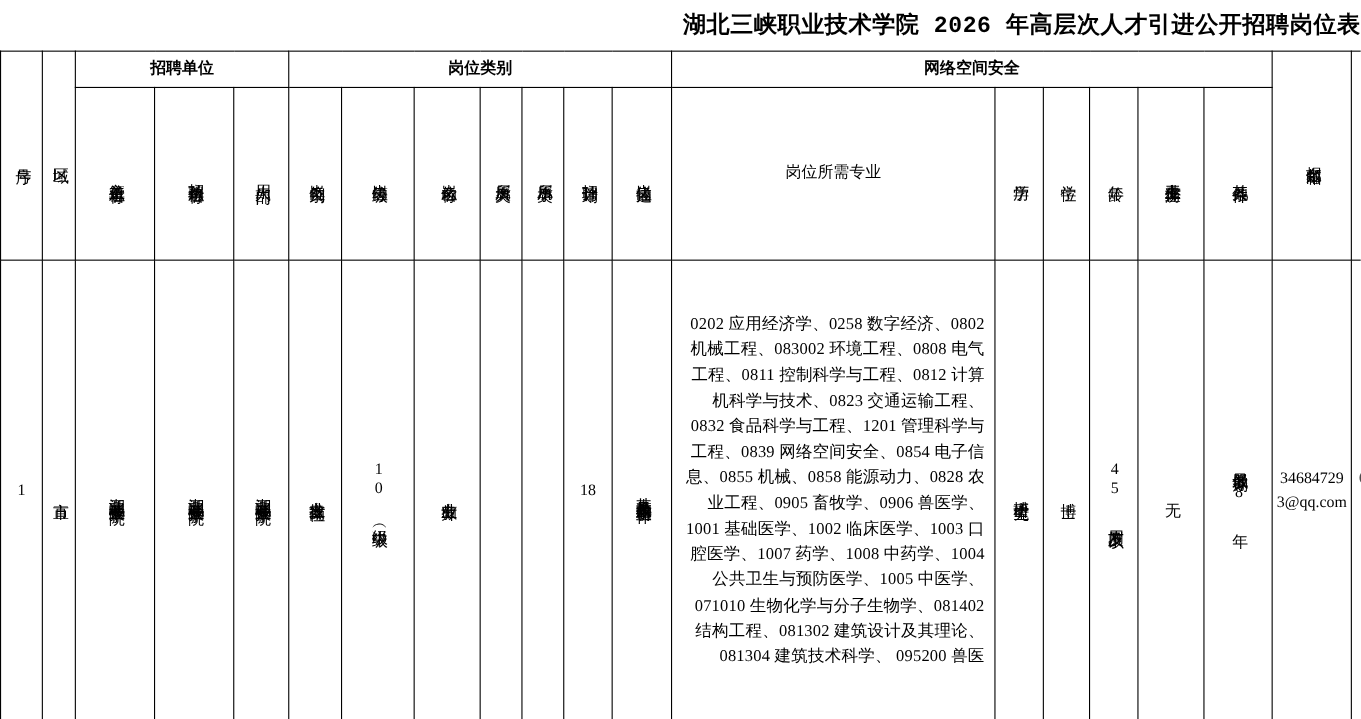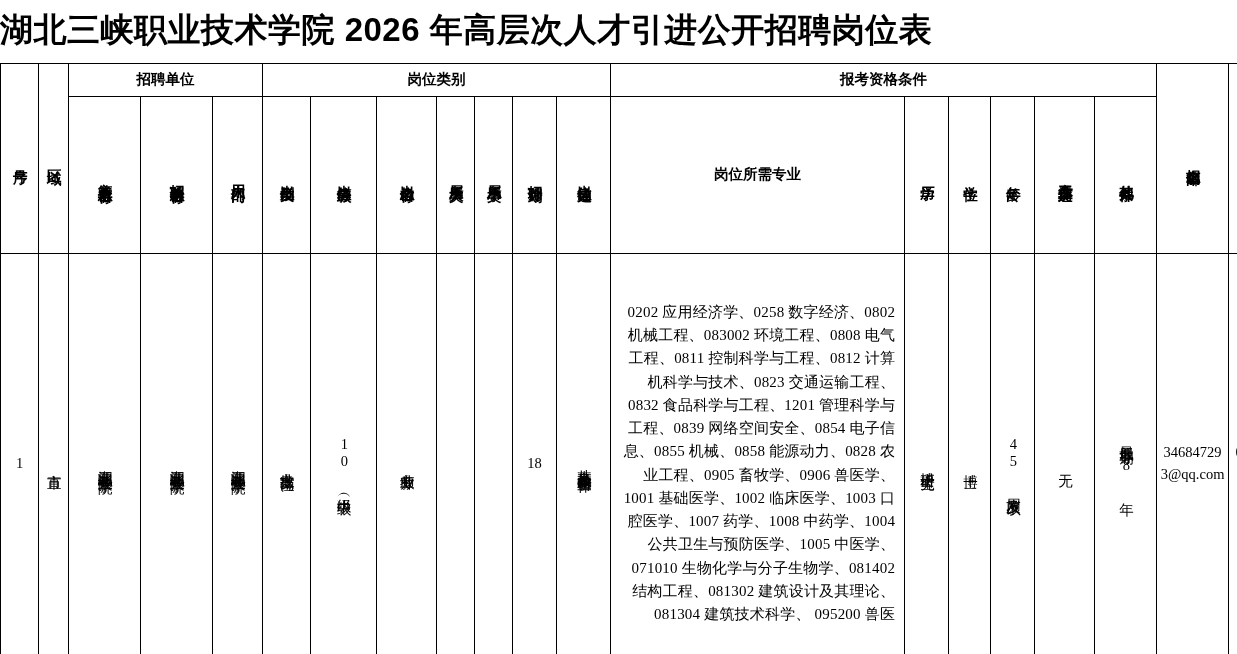--- a/index.html
+++ b/index.html
@@ -12,26 +12,26 @@
     height: 654px;
     font-family: "Liberation Serif", "DejaVu Serif", serif;
     color: #000000;
     overflow: hidden;
   }
   .page {
     width: 1237px;
     position: relative;
   }
   .doc-title {
-    text-align: left;
+    text-align: right;
     font-weight: bold;
-    font-size: 33px;
+    font-size: 21px;
     letter-spacing: 0.5px;
     padding: 8px 0 10px 0;
-    font-family: Liberation Sans, sans-serif;
+    font-family: Liberation Mono, monospace;
   }
   table.jobs {
     border-collapse: collapse;
     table-layout: fixed;
     margin: 0 auto;
     width: 1204px;
   }
   table.jobs th, table.jobs td {
     border: 1px solid #000000;
     text-align: center;
@@ -41,21 +41,21 @@
     padding: 2px 1px;
     font-family: "Liberation Serif", "DejaVu Serif", serif;
   }
   th.group {
     font-weight: bold;
     font-size: 15.5px;
     height: 28px;
     margin-left: 44px;
   }
   th.col {
-    font-weight: bold;
+    font-weight: normal;
     font-size: 15px;
     height: 152px;
   }
   
   .vert {
     writing-mode: vertical-rl;
     text-orientation: upright;
     white-space: nowrap;
     margin: 0 auto;
     line-height: 1.22;
@@ -126,21 +126,21 @@
               <div class="vert">序号</div>
             </div>
         </th>
         <th rowspan="2" class="col">
           <div class="vert-wrap">
               <div class="vert">区域</div>
             </div>
         </th>
         <th colspan="3" class="group">招聘单位</th>
         <th colspan="7" class="group">岗位类别</th>
-        <th colspan="6" class="group">报考资格条件</th>
+        <th colspan="6" class="group">网络空间安全</th>
         <th rowspan="2" class="col">
           <div class="vert-wrap">
               <div class="vert">报名邮箱</div>
             </div>
         </th>
         <th rowspan="2" class="col">
           <div class="vert-wrap"></div>
         </th>
       </tr>
       <tr>

